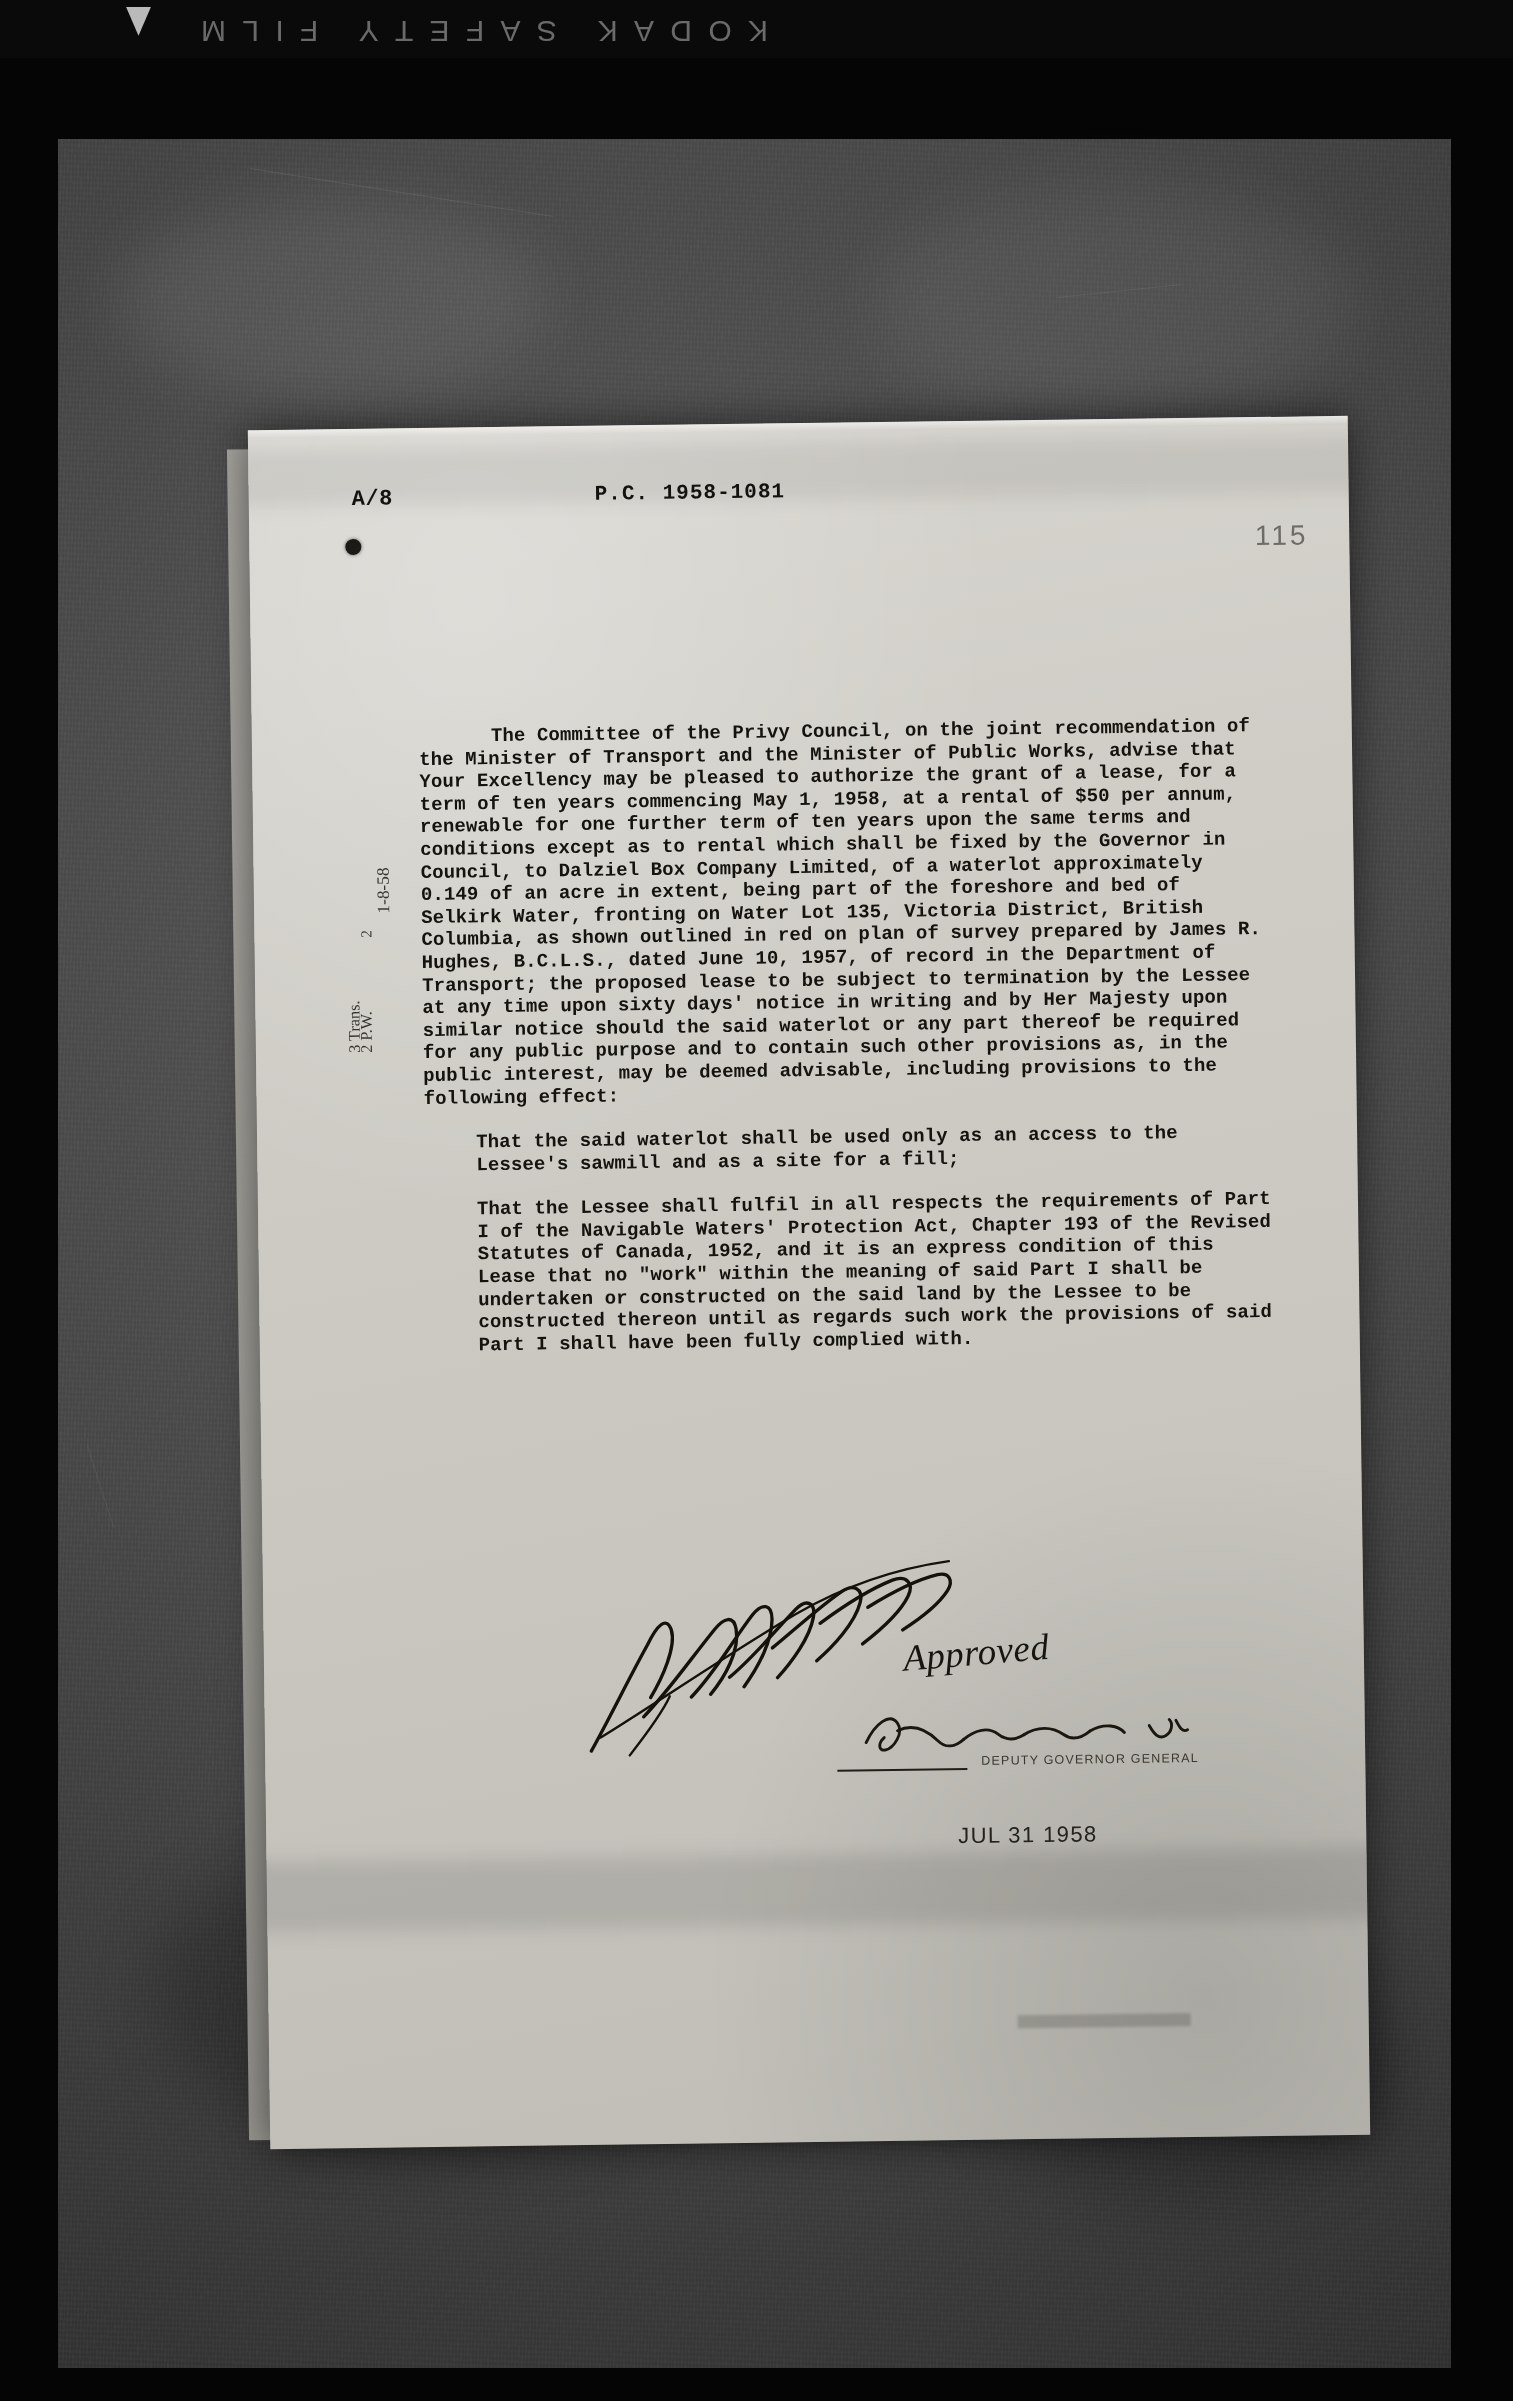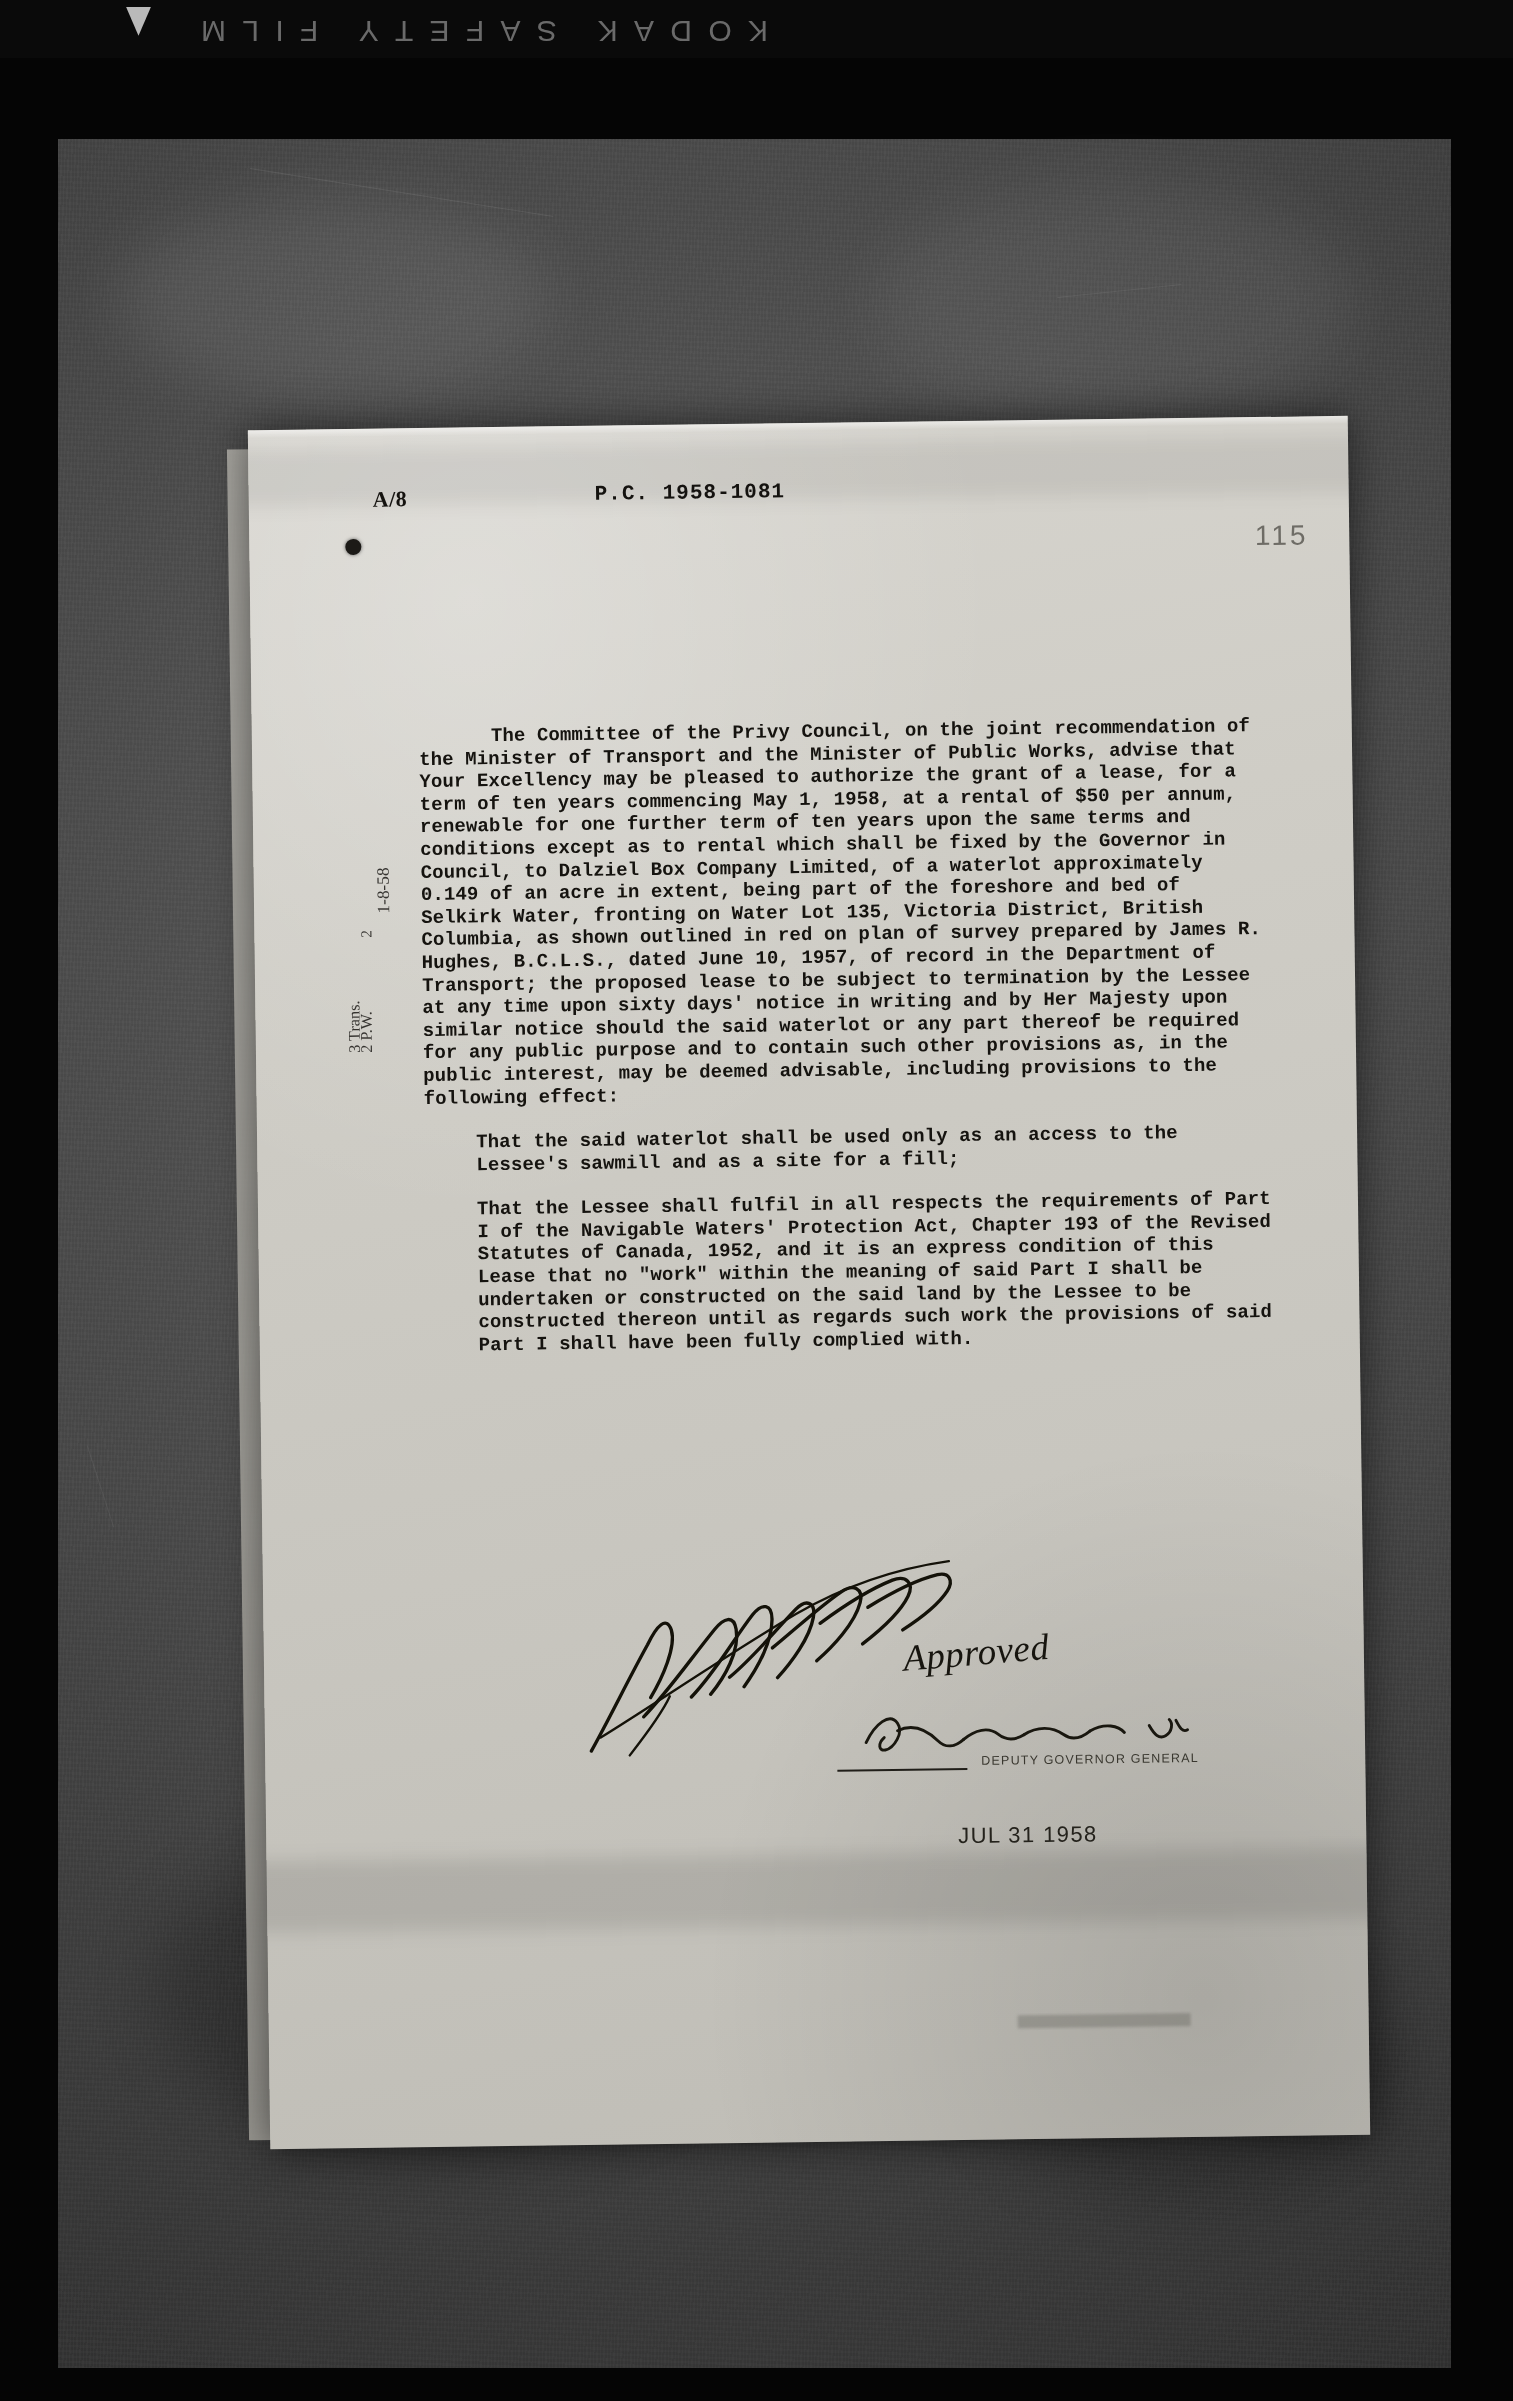--- a/index.html
+++ b/index.html
@@ -134,25 +134,24 @@
   }
 
   
   .doc-text {
     position: absolute;
     color: #14120f;
     font-family: "Liberation Mono", monospace;
     font-weight: 700;
   }
   #a8 {
-    left: 124px;
+    left: 103px;
     top: 58px;
     font-size: 22px;
     letter-spacing: 0.5px;
-    font-family: Liberation Serif, serif;
   }
   #pc-number {
     left: 346px;
     top: 57px;
     font-size: 21px;
     letter-spacing: 1px;
   }
   #folio {
     position: absolute;
     right: 41px;

